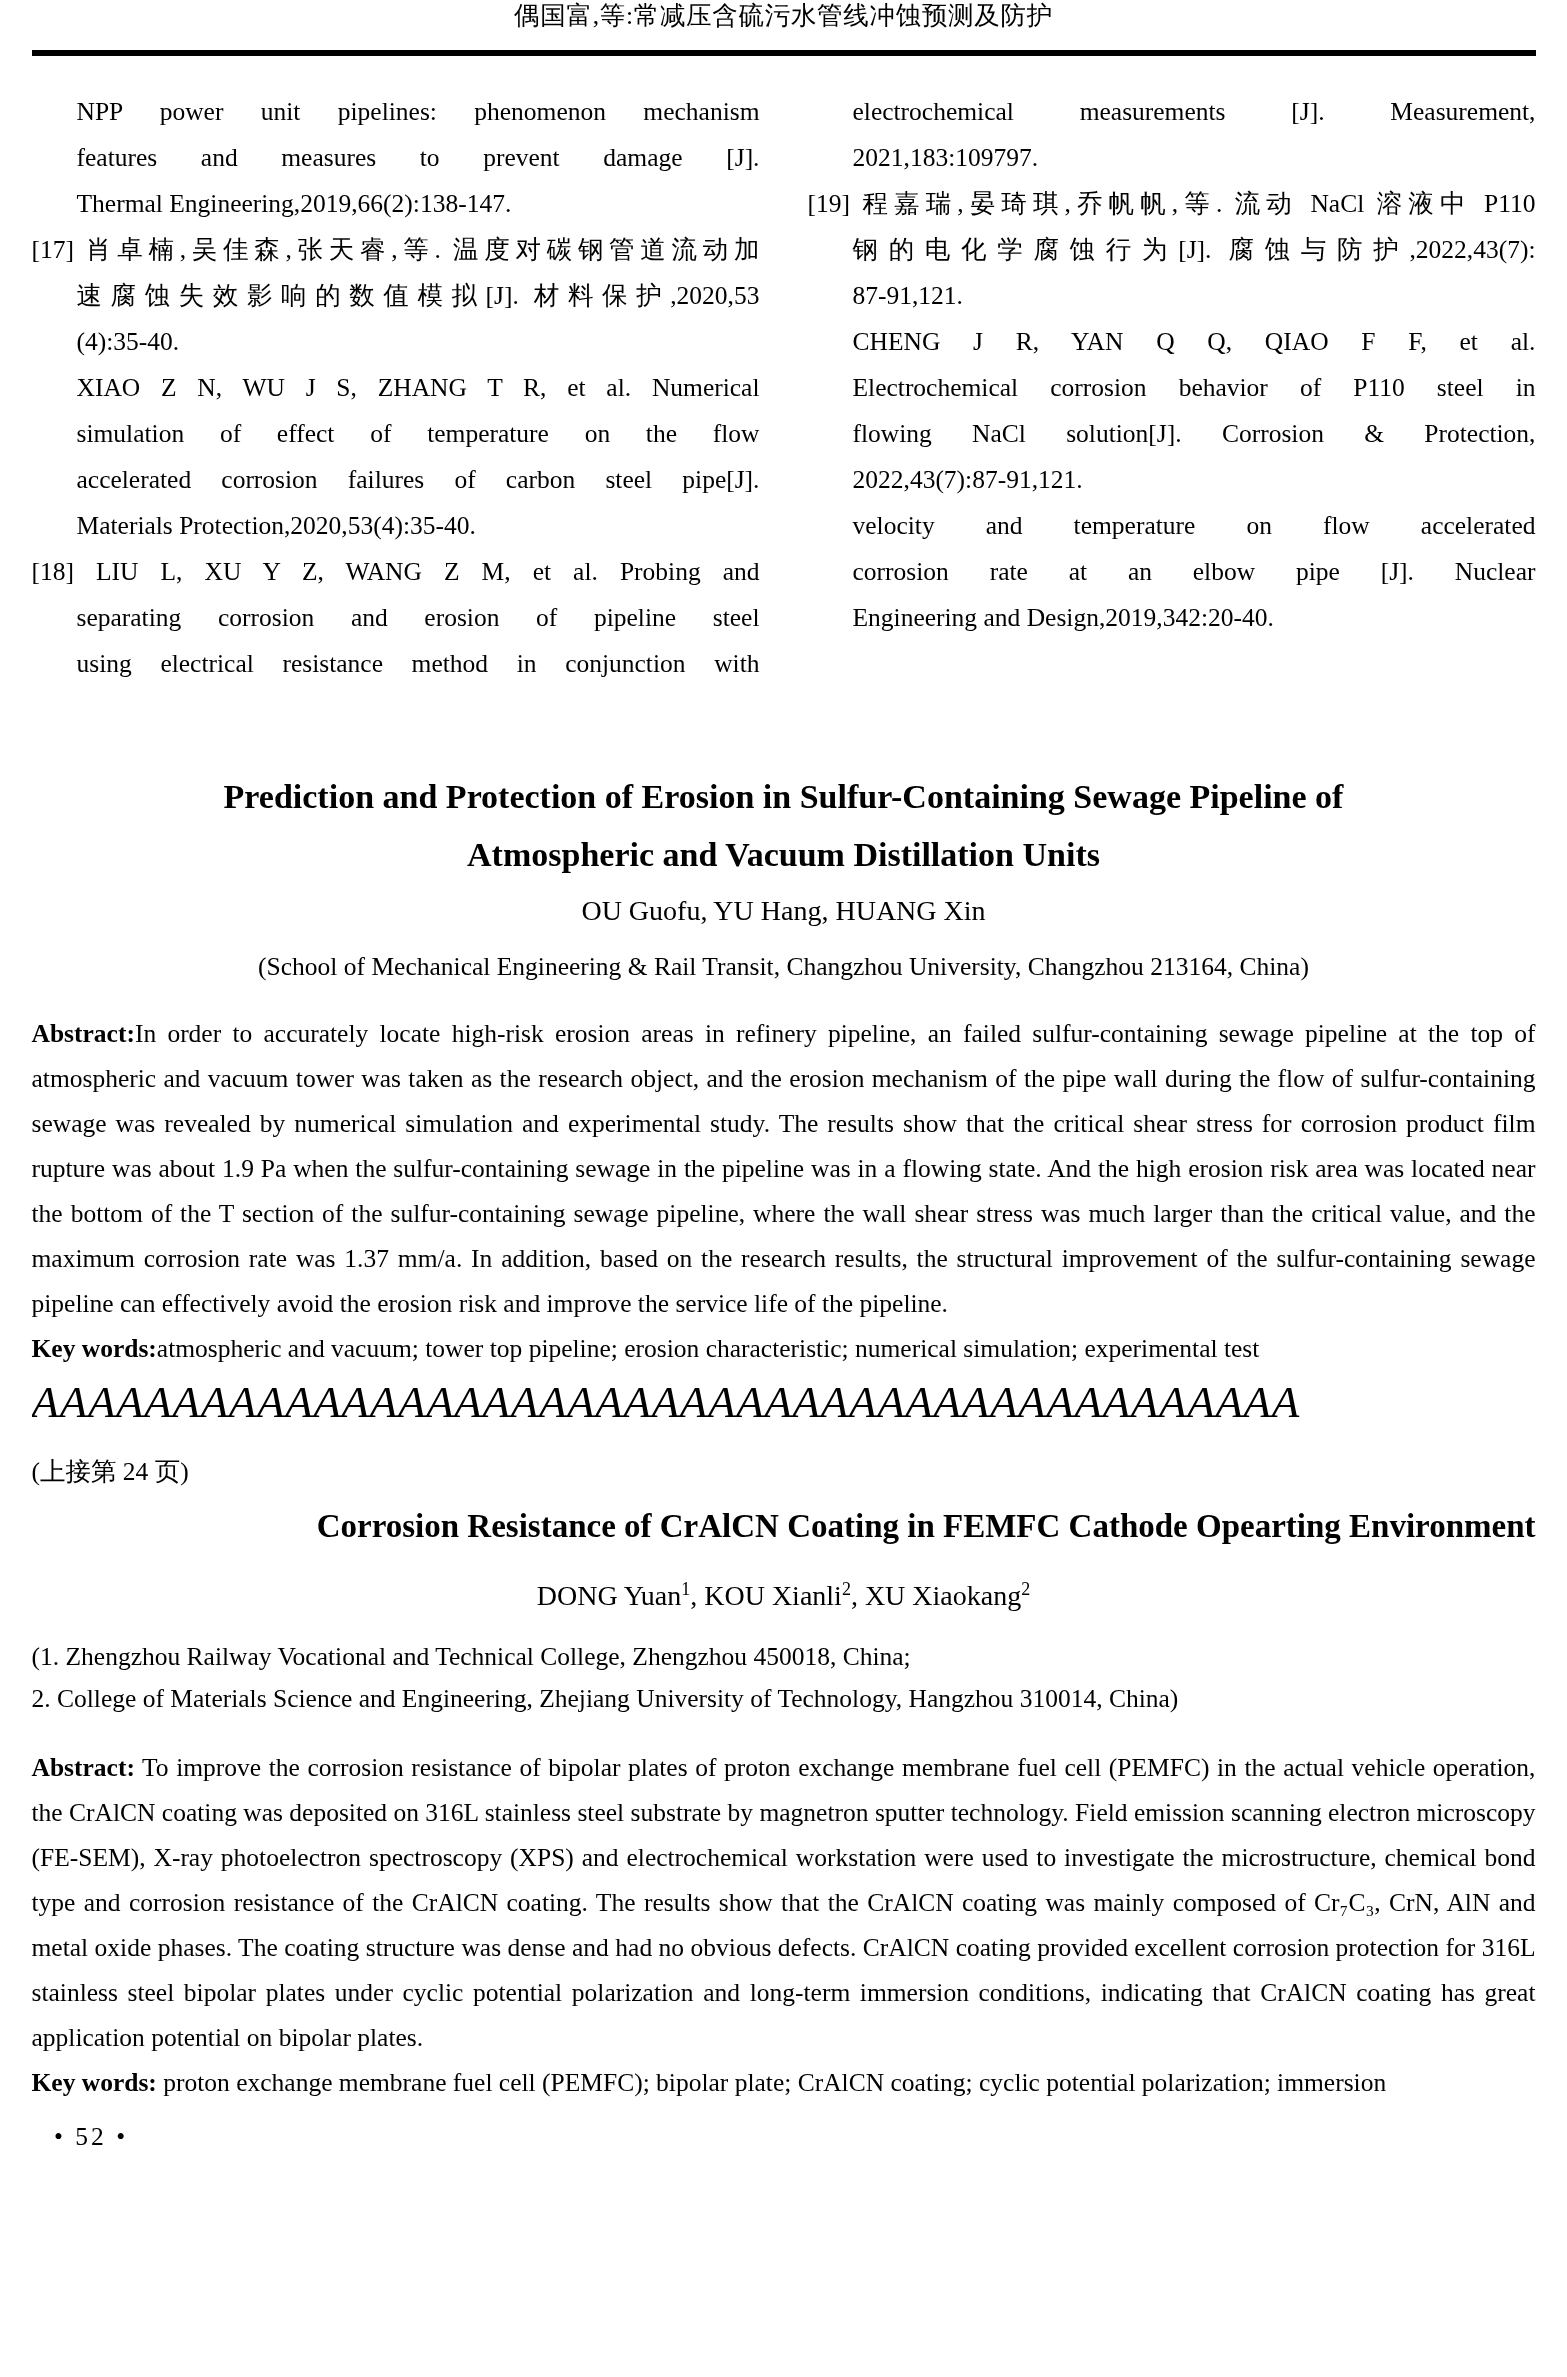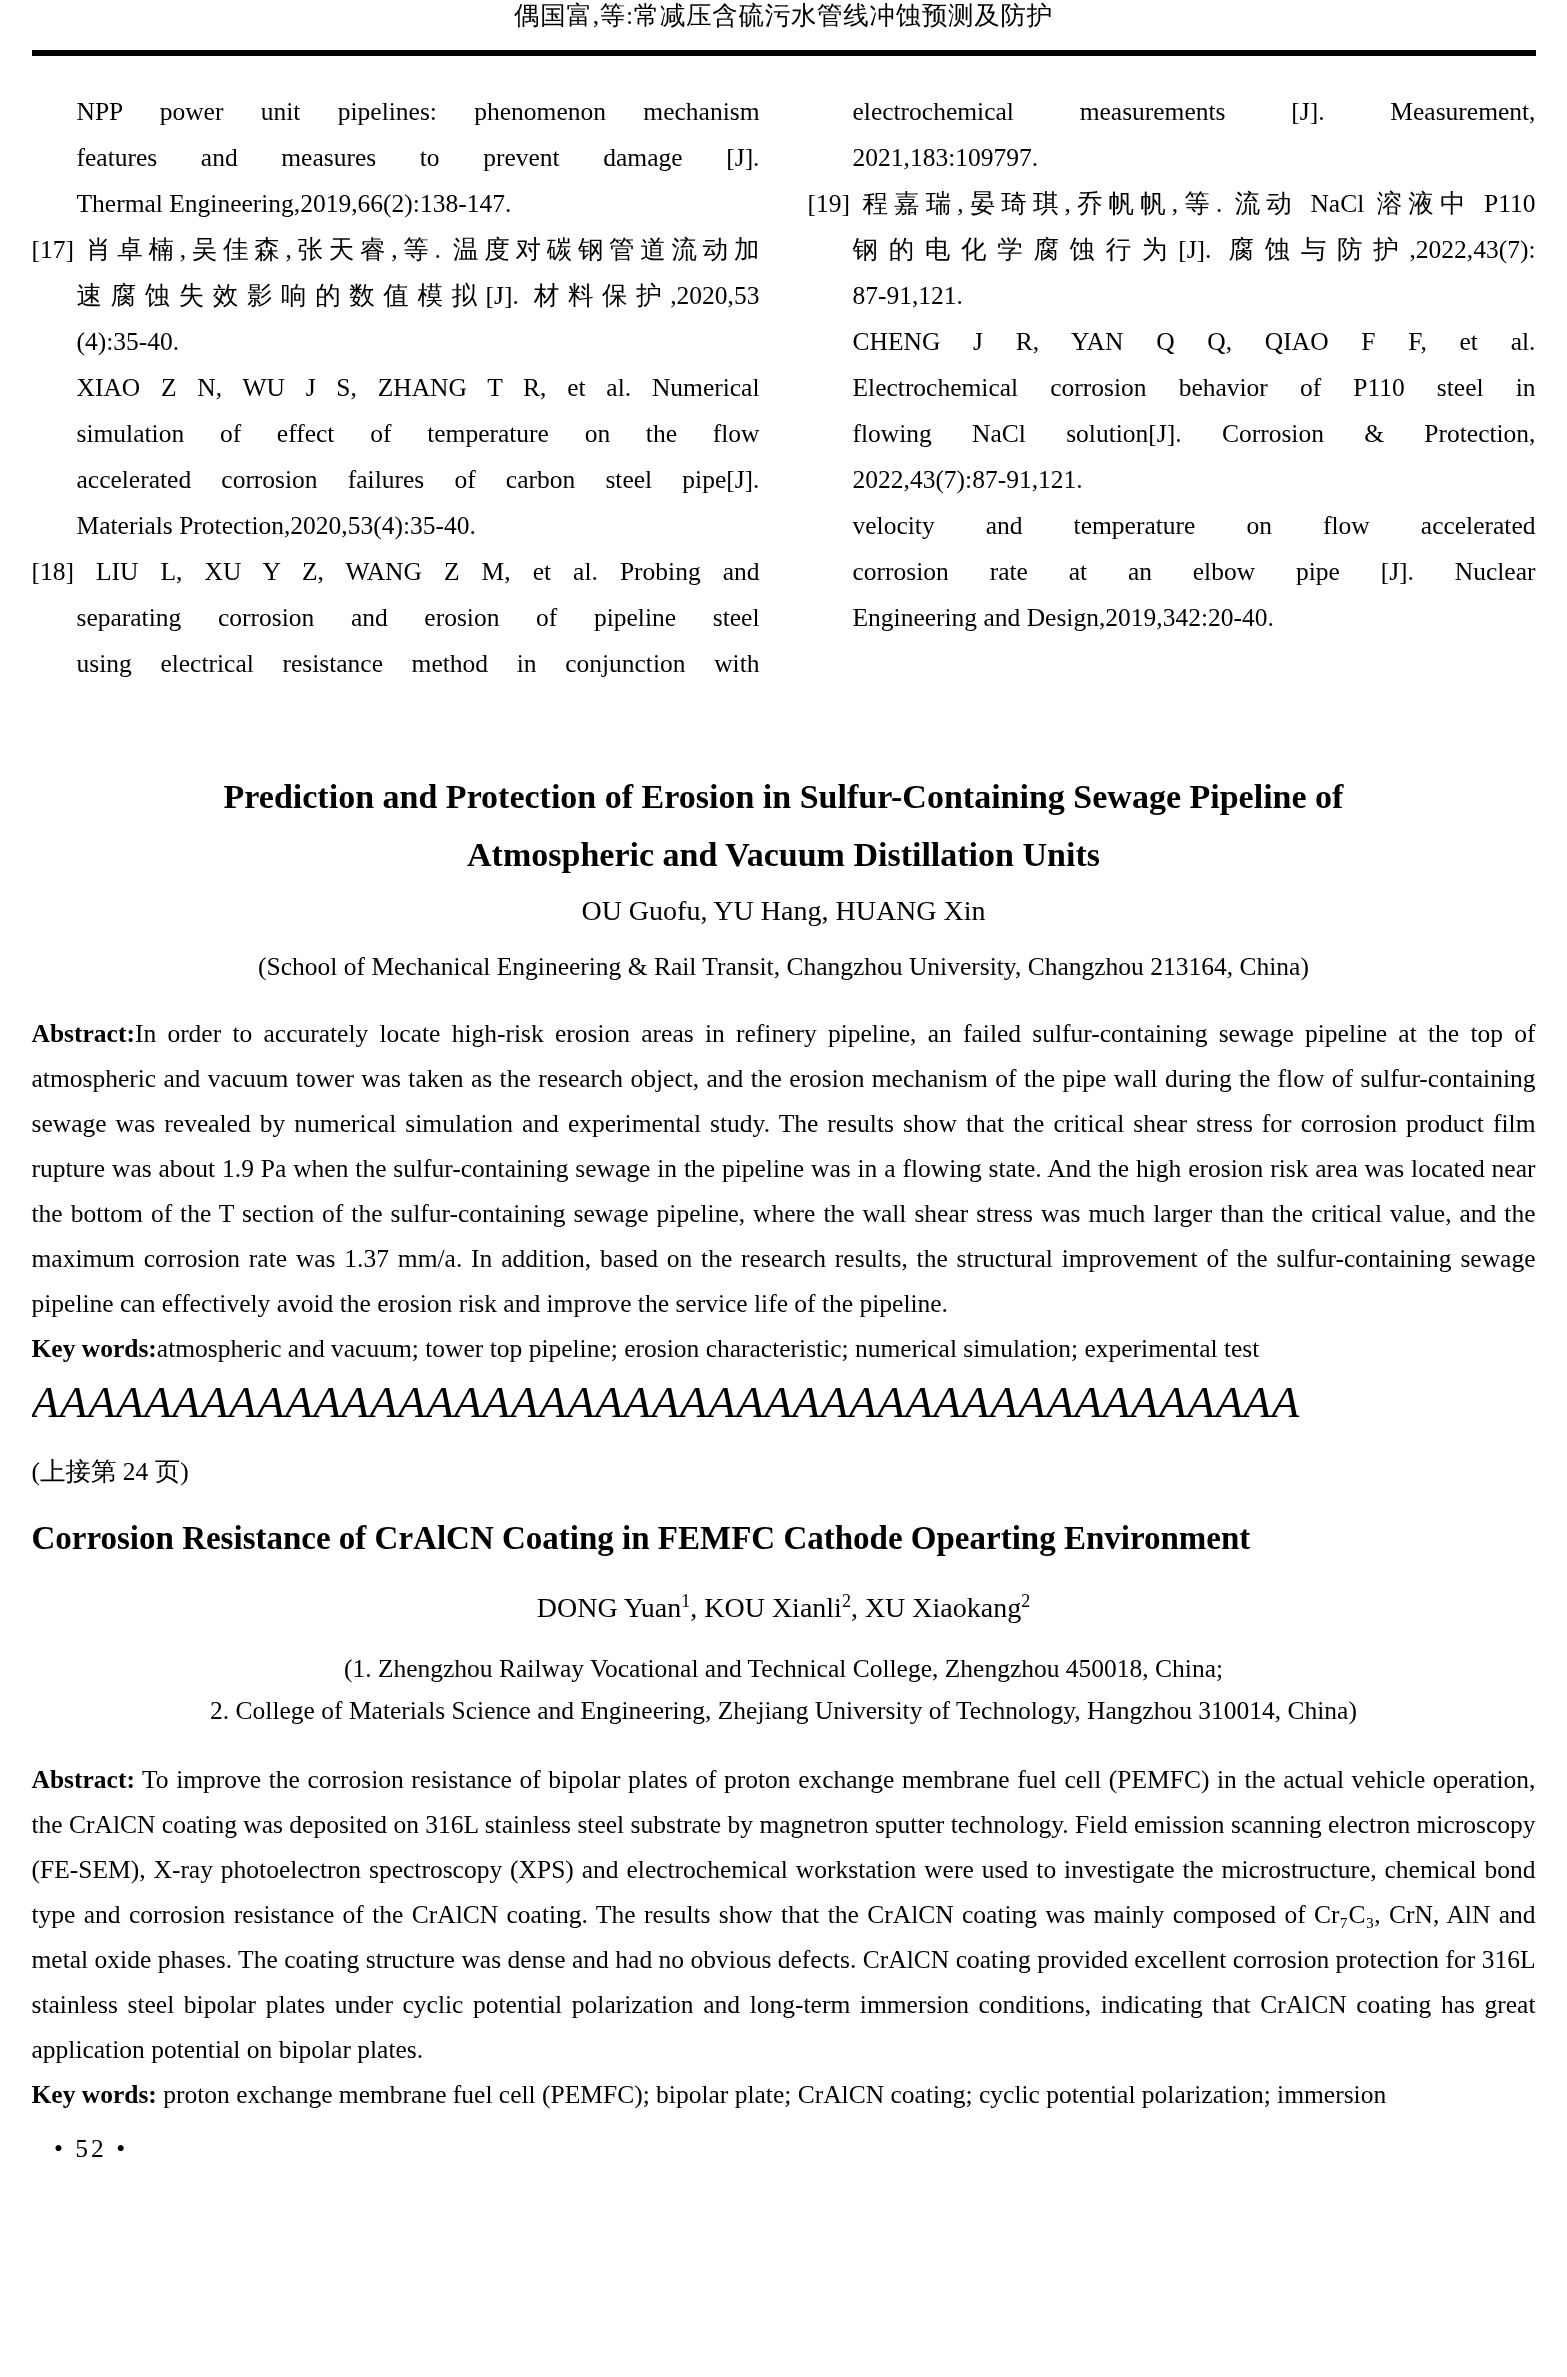--- a/index.html
+++ b/index.html
@@ -16,24 +16,24 @@
   
   .title1{margin-top:81px;text-align:center;font-weight:bold;font-size:34px;line-height:58px;}
   .authors1{margin-top:7.5px;text-align:center;font-size:28px;line-height:39px;}
   .affil1{margin-top:18px;text-align:center;font-size:25.5px;line-height:37px;}
   .abstract{margin-top:25.5px;font-size:25.5px;line-height:45px;text-align:justify;}
   .kw{font-size:25.5px;line-height:45px;text-align:justify;}
   .kw1{text-align:left;}
   b.lbl{font-weight:bold;}
   .divider{margin-top:10.5px;height:43px;overflow:hidden;white-space:nowrap;font-style:italic;font-size:45px;line-height:43px;letter-spacing:0.7px;}
   .cont-note{margin-top:28.5px;font-size:25.5px;line-height:37px;}
-  .title2{margin-top:22px;text-align:left;font-weight:bold;font-size:33px;line-height:52px;}
+  .title2{margin-top:10px;text-align:right;font-weight:bold;font-size:33px;line-height:52px;}
   .authors2{margin-top:18px;text-align:center;font-size:28px;line-height:39px;}
   .authors2 sup{font-size:18px;}
-  .affil2{text-align:center;font-size:25.5px;line-height:42px;}
+  .affil2{font-size:25.5px;line-height:42px;}
   .affil2.first{margin-top:21px;}
   .pageno{margin-top:15px;font-size:25.5px;line-height:33px;padding-left:22.5px;letter-spacing:3px;}
 </style>
 </head>
 <body>
 
 <div class="sheet">
 
   <div class="header-line">偶国富,等:常减压含硫污水管线冲蚀预测及防护</div>
   <div class="rule"></div>

